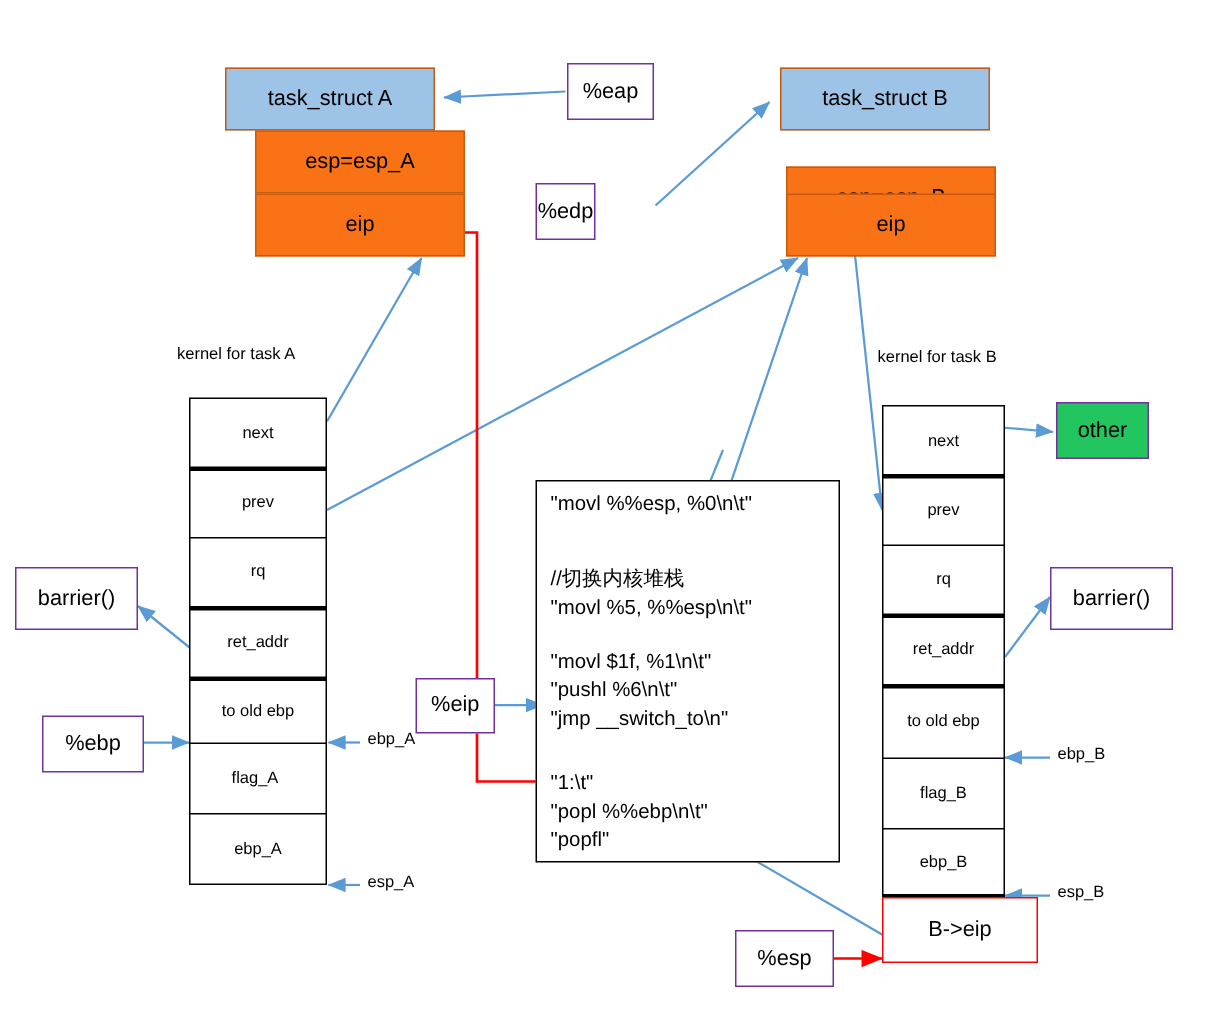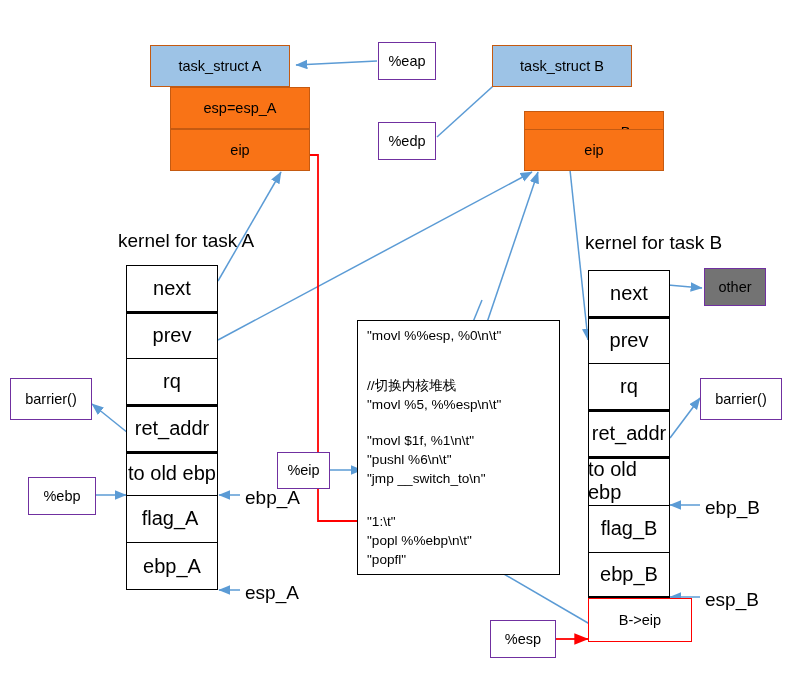--- a/index.html
+++ b/index.html
@@ -15,35 +15,35 @@
        justify-content:center;text-align:center;font-size:14.5px;line-height:1.15;}
 
   
   .ts-head{border:1.6px solid #C55A11;background:#9DC3E6;text-align:right;}
   
   .ts-row{border:1.6px solid #C55A11;background:#f97316;}
 
   
   .stack{position:absolute;box-sizing:border-box;border:1.3px solid #000000;background:#ffffff;}
   .cell{position:absolute;box-sizing:border-box;display:flex;align-items:center;
-        justify-content:center;font-size:20px;background:transparent;}
+        justify-content:center;font-size:11px;background:transparent;}
   .sep{position:absolute;background:#000000;}
   .sep.thin{height:1.2px;}
   .sep.thick{height:2.6px;}
 
   
   .plabel{border:1.6px solid #7030A0;background:#ffffff;}
-  .plabel-fill{border:1.6px solid #7030A0;background:#737373;}
+  .plabel-fill{border:1.6px solid #7030A0;background:#22c55e;}
 
   
   .redcell{position:absolute;box-sizing:border-box;border:1.8px solid #FF0000;background:#ffffff;
            display:flex;align-items:center;justify-content:center;font-size:14.5px;}
 
   
-  .txt{position:absolute;font-size:19px;white-space:nowrap;}
+  .txt{position:absolute;font-size:11px;white-space:nowrap;}
 
   
   #code-panel{position:absolute;box-sizing:border-box;border:1.4px solid #000000;background:#ffffff;}
   #code-panel .line{position:absolute;font-size:13.6px;white-space:pre;left:9px;}
   .cjk{font-family:Liberation Sans, sans-serif;}
 </style>
 </head>
 <body>
 
 <div id="canvas">
@@ -98,26 +98,26 @@
       <path d="M300,155 L318,155 L318,521 L405,521" marker-end="url(#ar)"></path>
 
       <path d="M556,639 L588,639" marker-end="url(#ar)"></path>
     </g>
   </svg>
 
   <div class="box ts-head" style="left:150px;top:45px;width:140px;height:42px;">task_struct A</div>
   <div class="box ts-row" style="left:170px;top:87px;width:140px;height:42px;">esp=esp_A</div>
   <div class="box ts-row" style="left:170px;top:129px;width:140px;height:42px;">eip</div>
 
-  <div class="box ts-head" style="left:492px;top:45px;width:140px;height:42px;">task_struct B</div>
+  <div class="box ts-head" style="left:520px;top:45px;width:140px;height:42px;">task_struct B</div>
   <div class="box ts-row" style="left:524px;top:87px;width:140px;height:42px;margin-top:24px;">esp=esp_B</div>
   <div class="box ts-row" style="left:524px;top:129px;width:140px;height:42px;">eip</div>
 
   <div class="box plabel" style="left:378px;top:42px;width:58px;height:38px;">%eap</div>
-  <div class="box plabel" style="left:378px;top:122px;width:58px;height:38px;">%edp</div>
+  <div class="box plabel" style="left:357px;top:122px;width:40px;height:38px;">%edp</div>
   <div class="box plabel" style="left:277px;top:452px;width:53px;height:37px;">%eip</div>
   <div class="box plabel" style="left:28px;top:477px;width:68px;height:38px;">%ebp</div>
   <div class="box plabel" style="left:490px;top:620px;width:66px;height:38px;">%esp</div>
 
   <div class="box plabel" style="left:10px;top:378px;width:82px;height:42px;">barrier()</div>
   <div class="box plabel" style="left:700px;top:378px;width:82px;height:42px;">barrier()</div>
 
   <div class="box plabel-fill" style="left:704px;top:268px;width:62px;height:38px;">other</div>
 
   <div class="txt" style="left:118px;top:230px;">kernel for task A</div>

